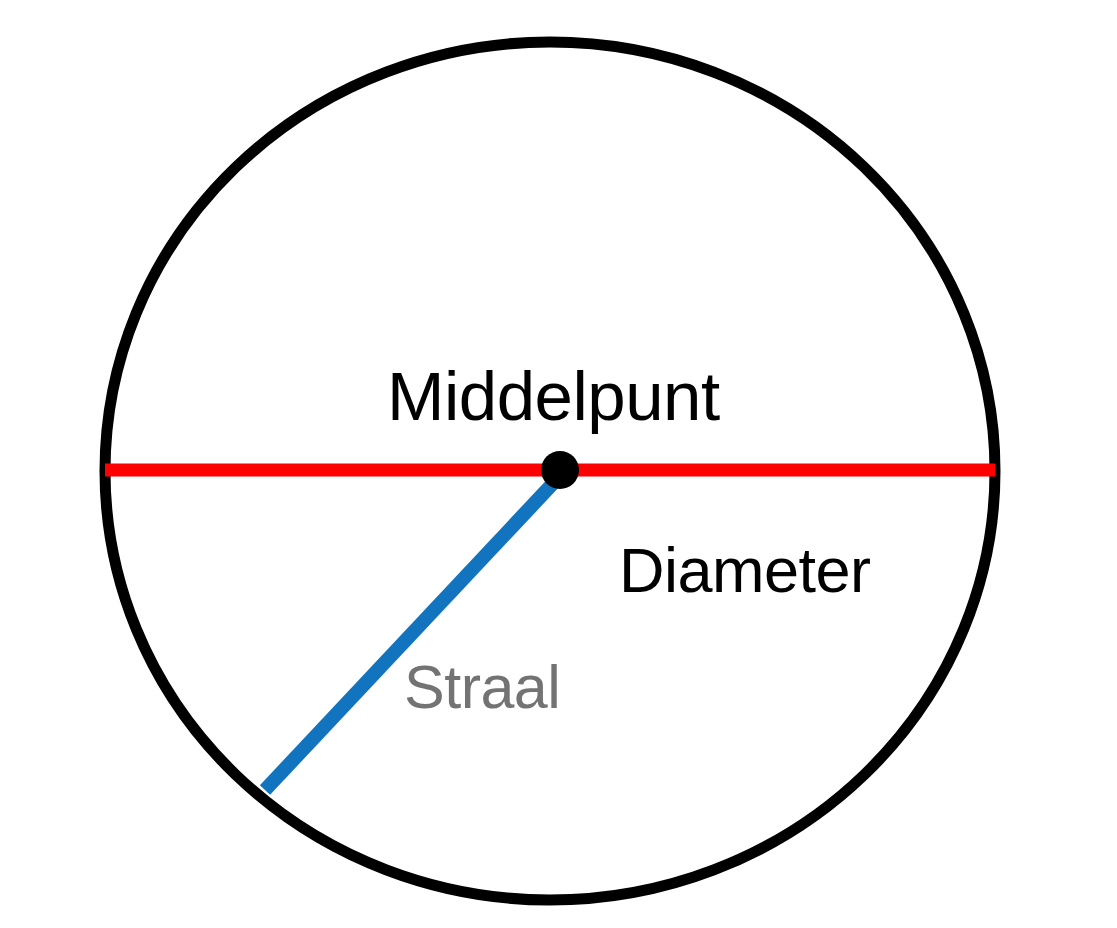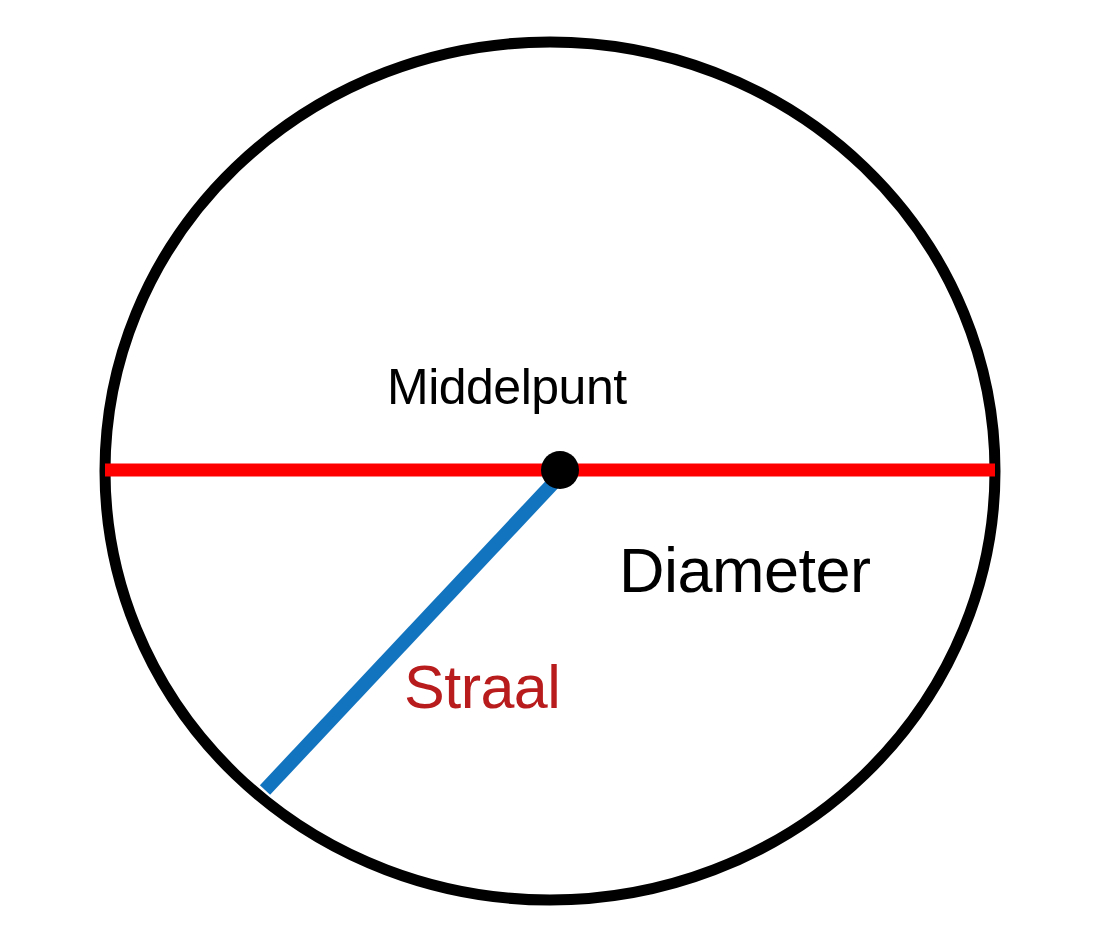--- a/index.html
+++ b/index.html
@@ -33,21 +33,21 @@
     color: #000000;
     font-family: "Liberation Sans", sans-serif;
     font-weight: 400;
     white-space: nowrap;
     line-height: 1;
     letter-spacing: -0.5px;
   }
   #label-middelpunt {
     left: 387px;
     top: 362px;
-    font-size: 50px;
+    font-size: 69px;
   }
   #label-diameter {
     left: 619px;
     top: 502px;
     font-size: 63px;
   }
   #label-straal {
     left: 404px;
     top: 657px;
     font-size: 61px;
@@ -67,15 +67,15 @@
     <line id="radius-line" x1="558" y1="478" x2="265" y2="790" stroke="#1273BE" stroke-width="14" stroke-linecap="butt"></line>
 
     <circle id="center-dot" cx="560" cy="470" r="19" fill="#000000"></circle>
 
   </svg>
 
   <div class="diagram-label" id="label-middelpunt" style="color: rgb(0, 0, 0);">Middelpunt</div>
 
   <div class="diagram-label" id="label-diameter" style="color: rgb(0, 0, 0); margin-top: 37px;">Diameter</div>
 
-  <div class="diagram-label" id="label-straal" style="color: #b91c1c;">Straal</div>
+  <div class="diagram-label" id="label-straal" style="color: #737373;">Straal</div>
 
 </div>
 
 </body></html>

